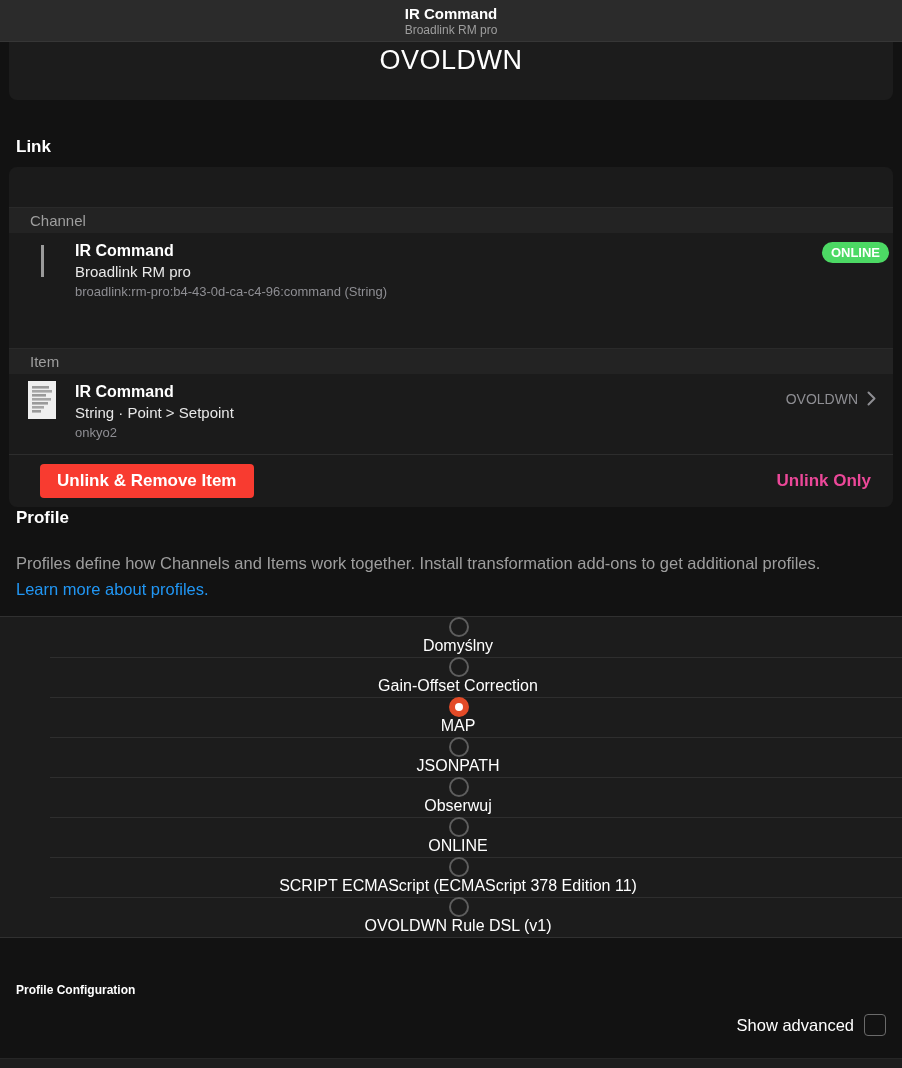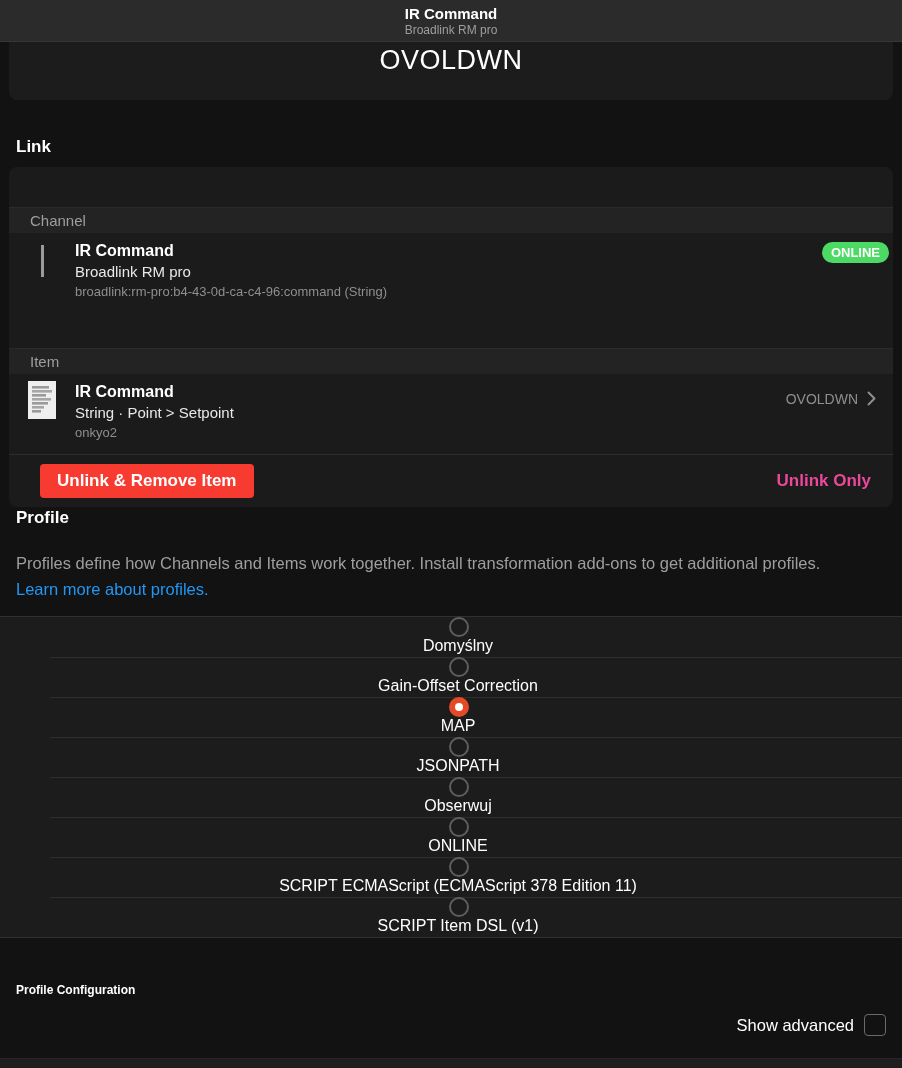--- a/index.html
+++ b/index.html
@@ -212,21 +212,21 @@
   <div class="radio-row">
     <span class="radio-circle"></span>
     <span class="radio-label">ONLINE</span>
   </div>
   <div class="radio-row">
     <span class="radio-circle"></span>
     <span class="radio-label">SCRIPT ECMAScript (ECMAScript 378 Edition 11)</span>
   </div>
   <div class="radio-row">
     <span class="radio-circle"></span>
-    <span class="radio-label">SCRIPT Item DSL (v1)</span>
+    <span class="radio-label">OVOLDWN Rule DSL (v1)</span>
   </div>
 </div>
 
 <div class="section-heading heading-config">Profile Configuration</div>
 
 <div class="show-advanced">
   <span>Show advanced</span>
   <span class="checkbox"></span>
 </div>
 

